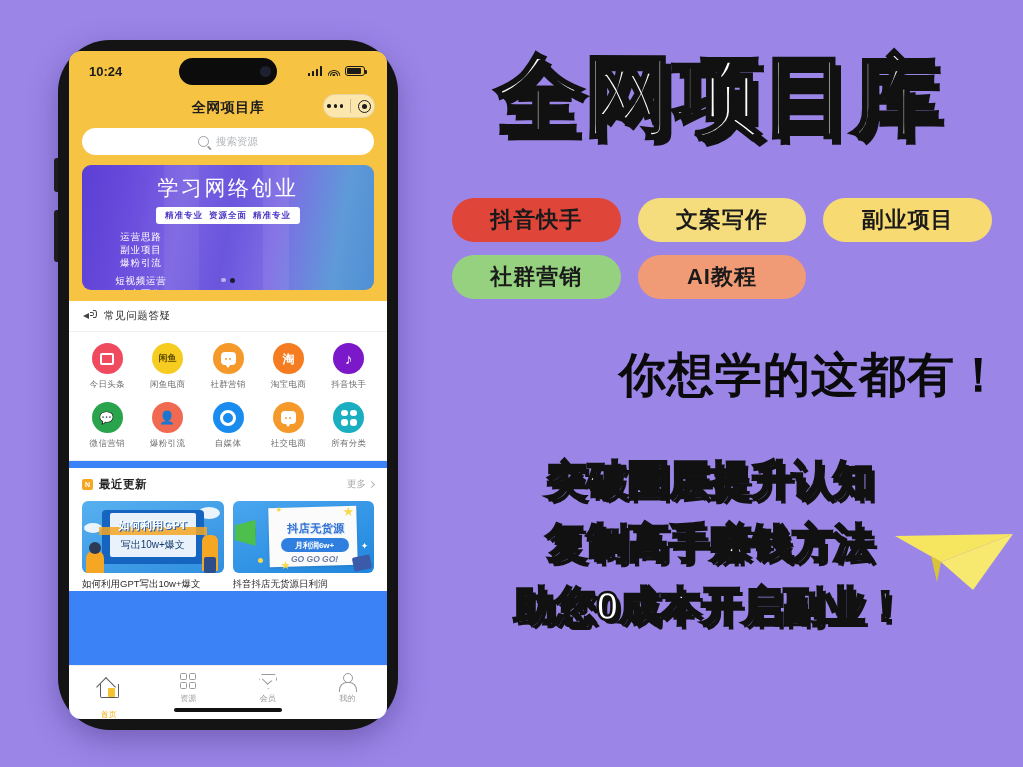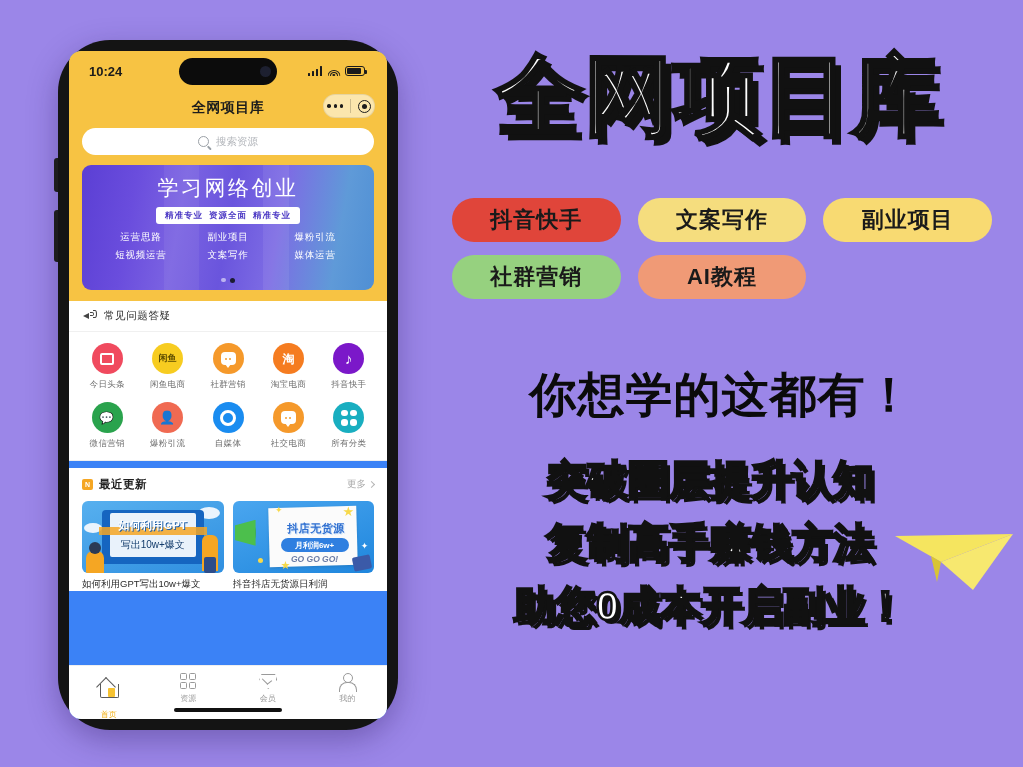--- a/index.html
+++ b/index.html
@@ -93,21 +93,21 @@
   }
   .banner:before{content:"";position:absolute;left:28%;top:0;width:12%;height:100%;background:rgba(255,255,255,.06);}
   .banner:after{content:"";position:absolute;left:62%;top:0;width:9%;height:100%;background:rgba(255,255,255,.07);}
   .bn-title{ font-size:21px; font-weight:400; color:#fff; letter-spacing:2.5px; line-height:1; position:relative; z-index:2;}
   .bn-strip{
     margin-top:9px; background:#fff; border-radius:3px; padding:2.5px 9px;
     display:flex; gap:6px; position:relative; z-index:2;
   }
   .bn-strip span{ font-size:8.5px; font-weight:700; color:#4b38c4; letter-spacing:1px;}
   .bn-rows{ margin-top:7px; position:relative; z-index:2; width:100%; padding:0 16px;}
-  .bn-row{ display:flex; justify-content:space-between; margin-bottom:5px;}
+  .bn-row{ display:flex; justify-content:flex-start; margin-bottom:5px;flex-direction:column;}
   .bn-row span{ font-size:9.5px; color:#fff; letter-spacing:.8px; width:33%; text-align:center;}
   .dots{ position:absolute; bottom:7px; left:50%; transform:translateX(-50%); display:flex; gap:4px; z-index:2;}
   .dots i{ width:4.5px;height:4.5px;border-radius:50%;background:rgba(255,255,255,.55); display:block;}
   .dots i.on{ background:#1c1c33; width:5.5px;height:5.5px;}
 
   
   .notice{ background:#fff; display:flex; align-items:center; gap:7px; padding:8px 14px; border-bottom:1px solid #f0f0f0;}
   .horn{ width:14px;height:13px;position:relative;}
   .horn i{position:absolute;left:0;top:3px;width:0;height:0;border-top:3.5px solid transparent;border-bottom:3.5px solid transparent;border-right:6px solid #444;}
   .horn u{position:absolute;left:7px;top:2.5px;width:4px;height:4px;border:1.3px solid #444;border-left:none;border-radius:0 50% 50% 0;}
@@ -218,21 +218,21 @@
     text-shadow:7px 7px 0 #111;
     white-space:nowrap;
   }
 
   .pills{ position:absolute; left:32px; top:198px; width:540px;
      display:grid; grid-template-columns:repeat(3,1fr); gap:13px 17px;}
   .pill{ height:44px; border-radius:24px; display:flex; align-items:center; justify-content:center;
      font-size:22px; font-weight:700; color:#1a1a1a; letter-spacing:1px;}
 
   .slogan{
-    position:absolute; left:20px; top:364px; width:563px; text-align:center;
+    position:absolute; left:20px; top:344px; width:563px; text-align:right;
     font-size:47px; font-weight:700; color:#0b0b0b; letter-spacing:1px; white-space:nowrap;
   }
 
   .lines{ position:absolute; left:20px; top:460px; width:540px;}
   .lines .ln{
     text-align:center; font-size:41px; font-weight:700; line-height:1.02; color:#fff;
     -webkit-text-stroke:2.5px #111; text-shadow:4px 4px 0 #111;
     white-space:nowrap; margin-bottom:21px;
   }
 

